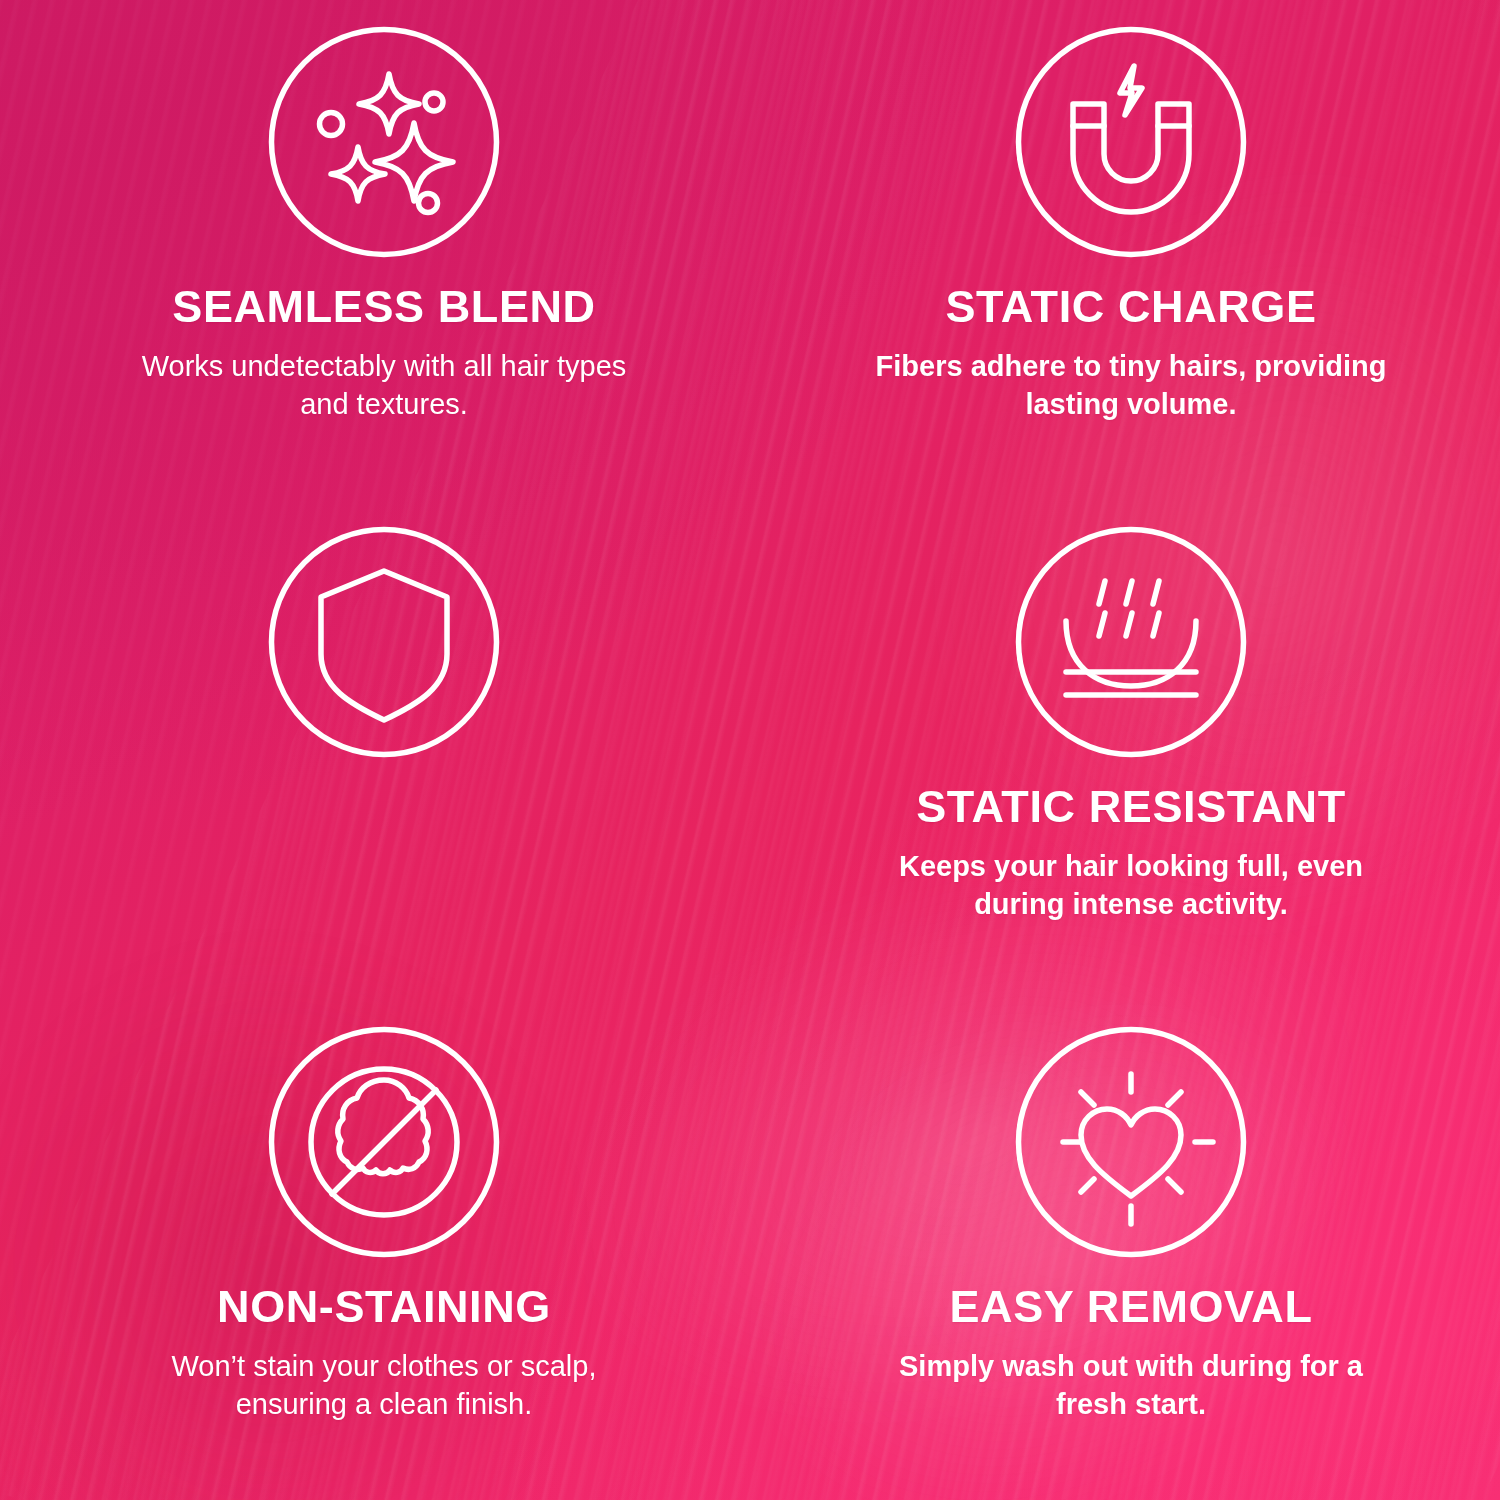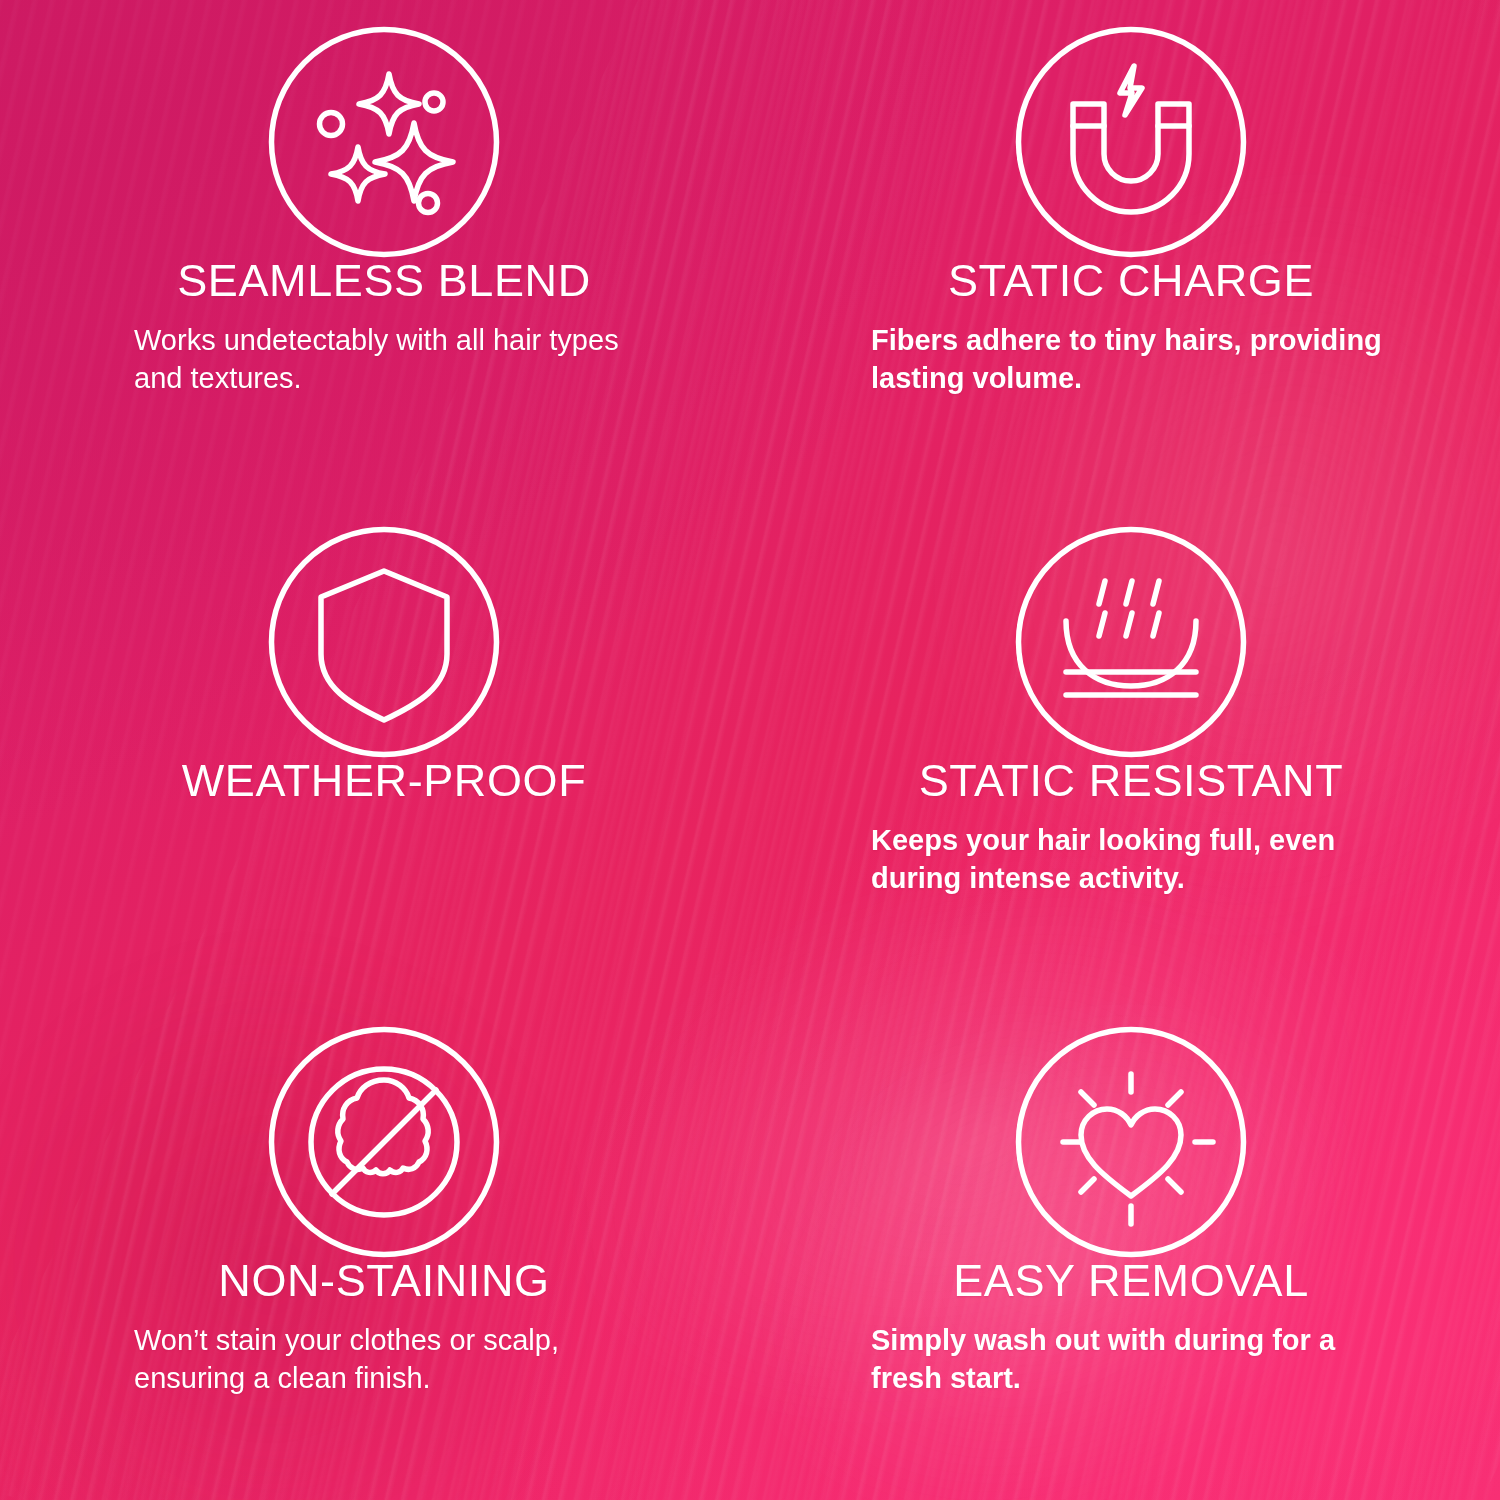--- a/index.html
+++ b/index.html
@@ -126,34 +126,36 @@
   .cell.col-right { padding-left: 12px; }
 
   .icon-wrap {
     width: 232px;
     height: 232px;
     display: block;
   }
   .icon-wrap svg { display: block; width: 100%; height: 100%; }
 
   .feat-title {
+    margin-top: 26px;
     color: #FFFFFF;
-    font-weight: 400;
+    font-weight: 700;
     font-size: 45px;
     letter-spacing: 0.6px;
     line-height: 1.0;
     text-align: center;
     white-space: nowrap;
     text-shadow: 0 1px 2px rgba(150,0,60,.18);
   }
   .feat-desc {
     margin-top: 19px;
     color: #FFFFFF;
     font-size: 29px;
     line-height: 1.31;
+    text-align: center;
     font-weight: 400;
     max-width: 500px;
     text-shadow: 0 1px 2px rgba(150,0,60,.15);
   }
   .cell.col-right .feat-desc { max-width: 520px; font-weight: bold; }
 </style>
 </head>
 <body>
 
 <div id="page">
@@ -202,21 +204,20 @@
       <div class="feat-desc">Fibers adhere to tiny hairs, providing lasting volume.</div>
     </div>
 
     <div class="cell col-left">
       <div class="icon-wrap">
         <svg viewBox="0 0 232 232" fill="none" stroke="#FFFFFF" stroke-width="5.5" stroke-linecap="round" stroke-linejoin="round">
           <circle cx="116" cy="116" r="112.5"></circle>
           <path d="M116 45 L53 71 L53 128 c0 33 29 50 63 66 c34 -16 63 -33 63 -66 L179 71 Z"></path>
         </svg>
       </div>
-      <div class="feat-title">WEATHER-PROOF</div>
     </div>
 
     <div class="cell col-right">
       <div class="icon-wrap">
         <svg viewBox="0 0 232 232" fill="none" stroke="#FFFFFF" stroke-width="5.5" stroke-linecap="round" stroke-linejoin="round">
           <circle cx="116" cy="116" r="112.5"></circle>
 
           <line x1="90" y1="55" x2="84" y2="78"></line>
           <line x1="117" y1="55" x2="111" y2="78"></line>
           <line x1="144" y1="55" x2="138" y2="78"></line>

